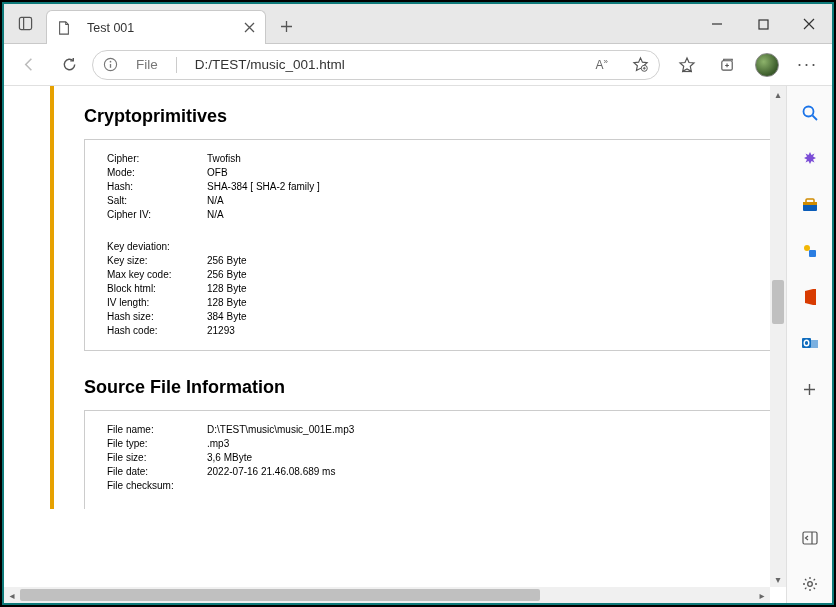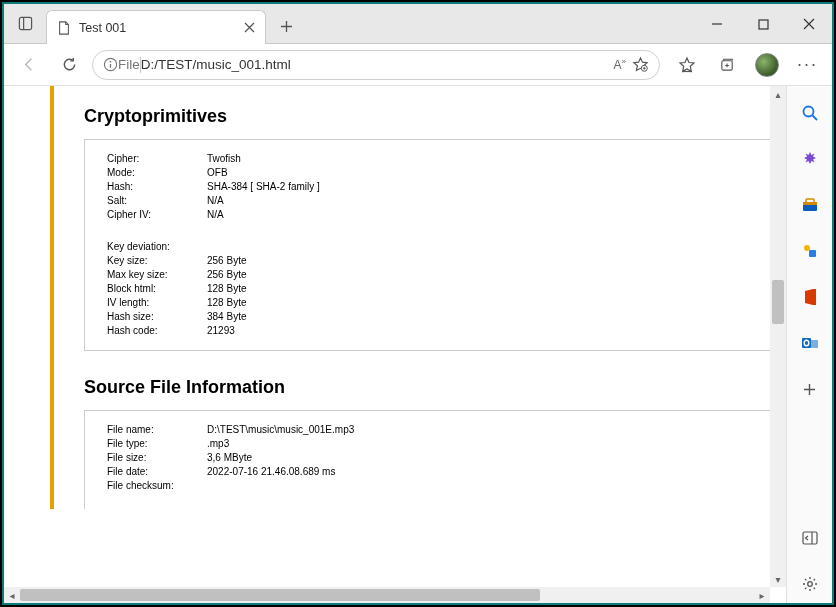--- a/index.html
+++ b/index.html
@@ -18,21 +18,21 @@
   display: flex; align-items: flex-end;
   border-bottom: 1px solid #c9c9c9;
 }
 .tab-btn {
   width: 42px; height: 40px; display: flex; align-items: center; justify-content: center;
   color: #555;
 }
 .tab {
   height: 34px; background: #fff;
   border-top-left-radius: 6px; border-top-right-radius: 6px;
-  display: flex; align-items: center; gap: 8px;
+  display: flex; align-items: center; gap: 16px;
   padding: 0 10px; min-width: 220px; margin-bottom: -1px;
   border: 1px solid #c9c9c9; border-bottom: none;
 }
 .tab-title { font-size: 12.5px; color: #333; flex: 1; }
 .newtab {
   width: 40px; height: 34px; display: flex; align-items: center; justify-content: center;
   color: #555; font-size: 18px;
 }
 .win-controls {
   margin-left: auto; display: flex; height: 40px; align-self: flex-start;
@@ -45,21 +45,21 @@
   height: 42px; display: flex; align-items: center; padding: 0 8px; gap: 6px;
   background: #fff; border-bottom: 1px solid #e0e0e0;
 }
 .nav-btn {
   width: 34px; height: 34px; display: flex; align-items: center; justify-content: center;
   color: #555; border-radius: 4px;
 }
 .nav-btn.disabled { color: #bbb; }
 .urlbox {
   flex: 1; height: 30px; border: 1px solid #d0d0d0; border-radius: 15px;
-  display: flex; align-items: center; padding: 0 10px; gap: 0;
+  display: flex; align-items: center; padding: 0 10px; gap: 18px;
   font-size: 13.5px; color: #333;
 }
 .urlbox .sep { width: 1px; height: 16px; background: #ccc; }
 .urlbox .prefix { color: #777; }
 .urlbox .spacer { flex: 1; }
 .addr-right { display: flex; align-items: center; gap: 6px; margin-left: 4px; }
 .addr-icon {
   width: 34px; height: 34px; display: flex; align-items: center; justify-content: center;
   color: #555; border-radius: 4px;
 }
@@ -246,21 +246,21 @@
             <div class="row-gap"></div>
             <div class="row">
                 <span class="lbl">Key deviation:</span>
                 <span></span>
               </div>
             <div class="row">
                 <span class="lbl">Key size:</span>
                 <span>256 Byte</span>
               </div>
             <div class="row">
-                <span class="lbl">Max key size:</span>
+                <span class="lbl">Max key code:</span>
                 <span>256 Byte</span>
               </div>
             <div class="row">
                 <span class="lbl">Block html:</span>
                 <span>128 Byte</span>
               </div>
             <div class="row">
                 <span class="lbl">IV length:</span>
                 <span>128 Byte</span>
               </div>

